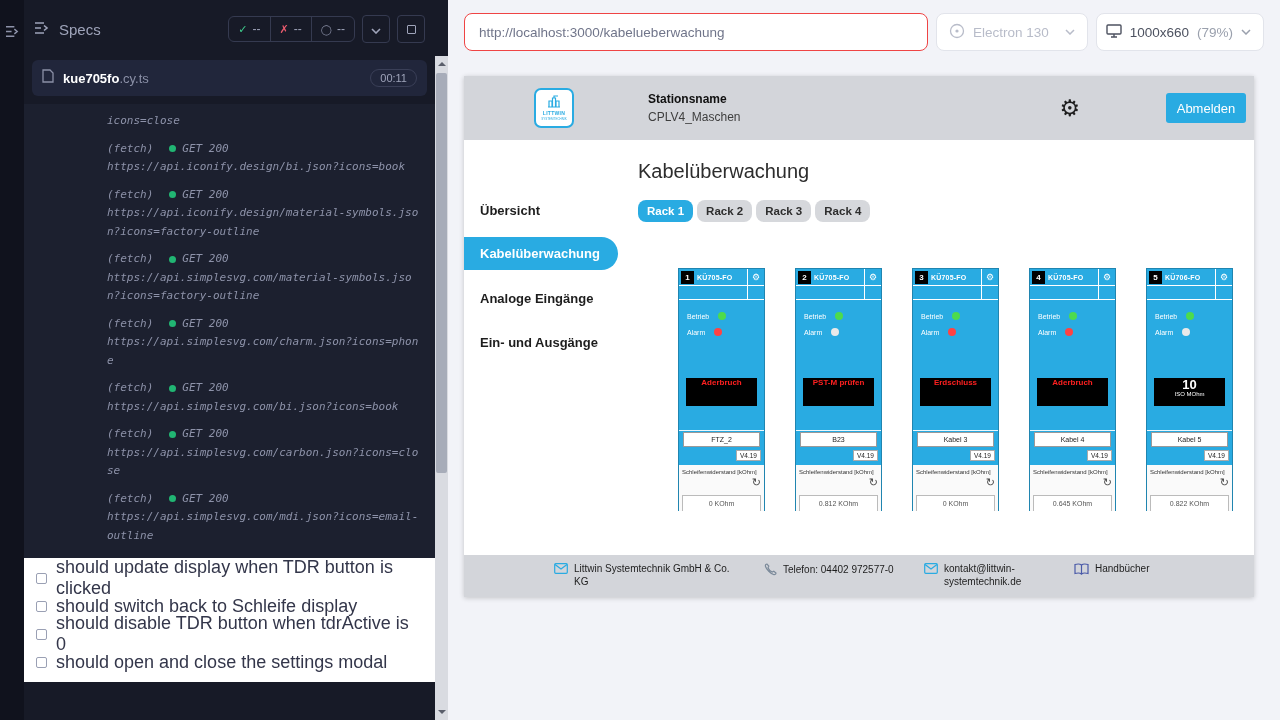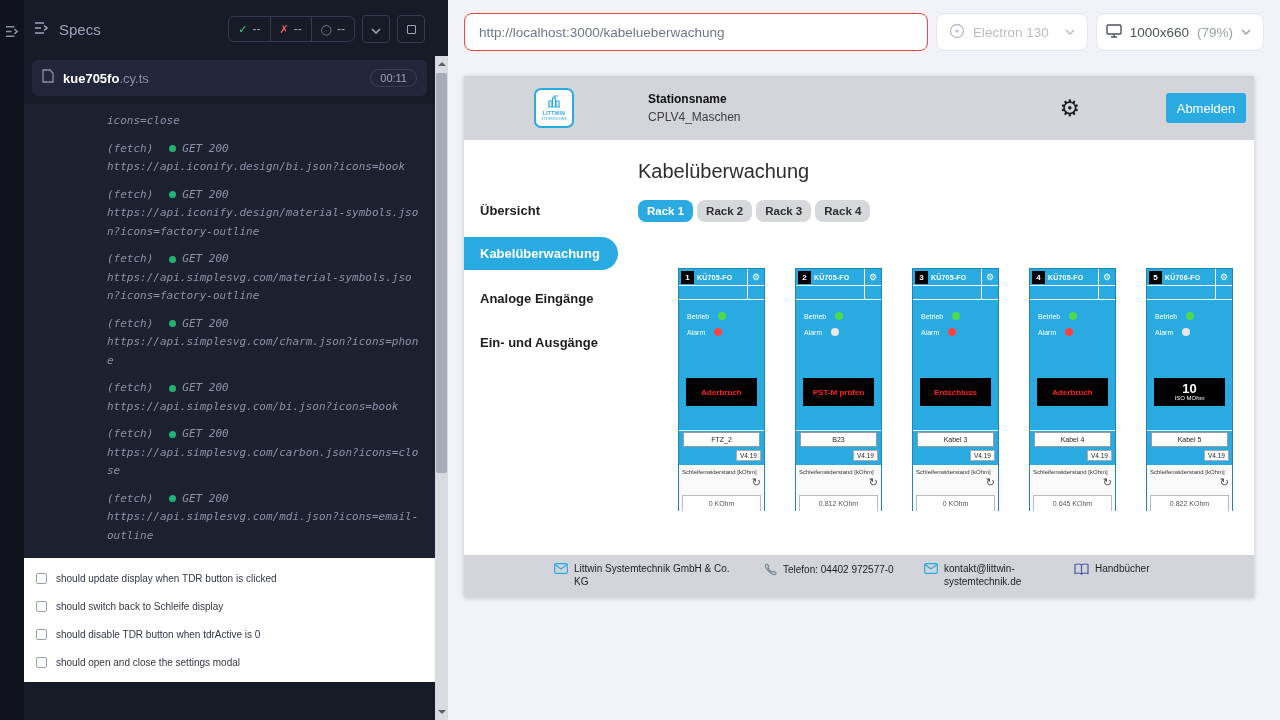--- a/index.html
+++ b/index.html
@@ -27,21 +27,21 @@
   .duration { margin-left:auto; border:1px solid #3a3f57; border-radius:10px; color:#9fa4ba; font-size:11px; padding:2px 9px; }
 
   .logs { flex:1; background:#1c202f; padding:8px 16px 4px 36px; font-family:"DejaVu Sans Mono", monospace; font-style:italic; font-size:11px; color:#8d92a9; line-height:18.5px; overflow:hidden; }
   .log-entry { margin-bottom:9px;margin-left:47px; }
   .log-head { display:flex; align-items:center; gap:16px; }
   .log-status { display:flex; align-items:center; }
   .gdot { width:7px; height:7px; border-radius:50%; background:#21b573; display:inline-block; margin-right:6px; flex:none; }
   .log-url { word-break:break-all; }
 
   .tests { background:#ffffff; padding:6px 0; flex:none; }
-  .test-row { height:28px; display:flex; align-items:center; gap:9px; padding:0 12px; font-size:10px; color:#33364a; cursor:pointer; }
+  .test-row { height:28px; display:flex; align-items:center; gap:9px; padding:0 12px; font-size:18px; color:#33364a; cursor:pointer; }
   .test-icon { width:11px; height:11px; border:1.5px solid #9aa0b4; border-radius:2px; flex:none; }
   .left-bottom { height:38px; background:#171a27; flex:none; }
 
   .scrollbar { position:absolute; right:0; top:56px; bottom:0; width:13px; background:#d9dbe1; }
   .sb-btn { position:absolute; left:0; width:13px; height:15px; display:flex; align-items:center; justify-content:center; background:#d9dbe1; }
   .sb-up { top:0; } .sb-down { bottom:0; }
   .sb-thumb { position:absolute; top:17px; left:1px; width:11px; height:400px; background:#a7acb9; border-radius:2px; }
 
   
   .right { flex:1; display:flex; flex-direction:column; overflow:hidden; }
@@ -85,21 +85,21 @@
   .card-gear { margin-left:auto; width:17px; height:100%; border-left:1px solid #fff; color:#fff; font-size:9px; display:flex; align-items:center; justify-content:center; cursor:pointer; }
   .subrow { height:14px; border-bottom:1px solid #fff; display:flex; flex:none; }
   .subcell { margin-left:auto; width:17px; border-left:1px solid #fff; }
   .leds { margin-top:8px; padding-left:8px; flex:none; }
   .led-row { height:16px; display:flex; align-items:center; gap:9px; }
   .led-label { color:#fff; font-size:7px; }
   .led { width:8px; height:8px; border-radius:50%; flex:none; }
   .led.green { background:#4ddb4d; }
   .led.red { background:#ff4343; }
   .led.off { background:#e9e9e9; }
-  .display { margin:38px 7px 0; height:28px; background:#000; display:flex; flex-direction:column; align-items:center; justify-content:center; text-align:center; flex:none; }
+  .display { margin:38px 7px 0; height:28px; background:#000; display:flex; flex-direction:column; align-items:center; justify-content:flex-start; text-align:center; flex:none; }
   .display-alarm { color:#ff2020; font-size:8px; font-weight:bold; line-height:9px; }
   .display-big { color:#fff; font-size:13px; font-weight:bold; line-height:13px; }
   .display-sub { color:#fff; font-size:6px; line-height:7px; }
   .hr { border-top:1px solid rgba(255,255,255,.9); margin-top:24px; flex:none; }
   .namebox { margin:1px 4px 0; height:15px; background:#fff; border:1px solid #9a9a9a; font-size:7px; color:#222; display:flex; align-items:center; justify-content:center; flex:none; }
   .vrow { height:13px; display:flex; justify-content:flex-end; align-items:center; padding-right:3px; margin-top:2px; flex:none; }
   .vbadge { background:#fff; font-size:6.5px; color:#222; padding:1px 3px; border:1px solid #aaa; }
   .card-bottom { flex:1; background:#fafafa; margin-top:3px; padding:3px 3px 0; }
   .swr-label { font-size:6px; color:#333; line-height:8px; white-space:nowrap; overflow:hidden; }
   .refresh-row { height:13px; display:flex; justify-content:flex-end; align-items:center; }

